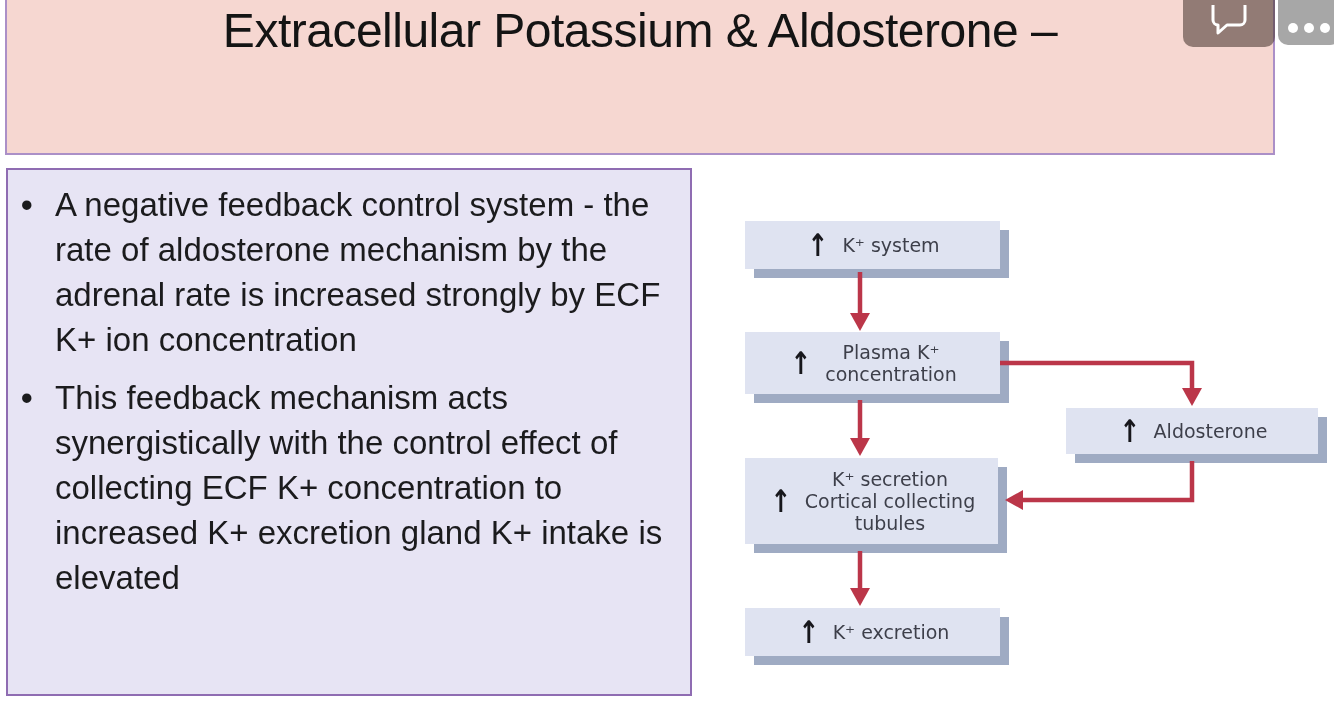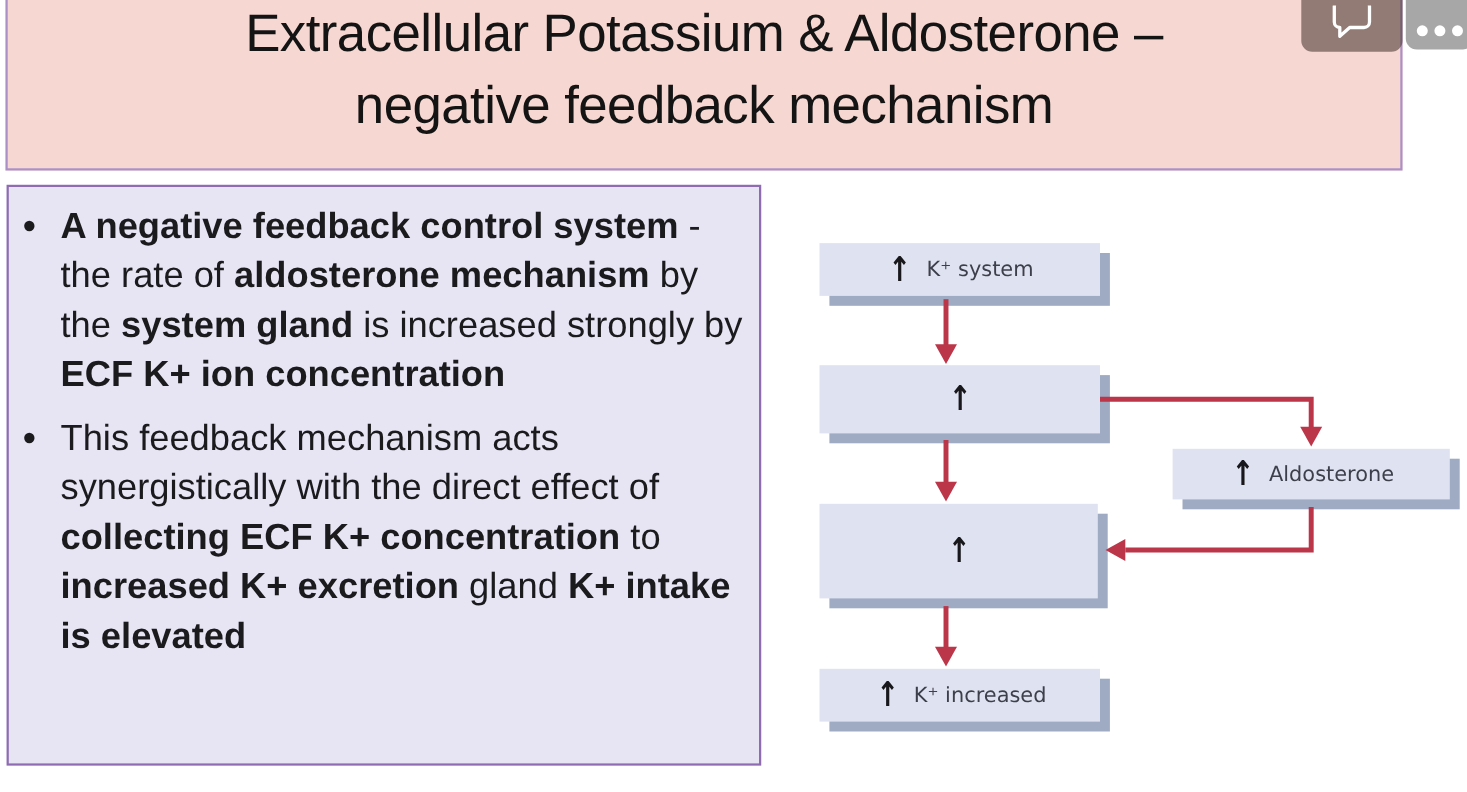--- a/index.html
+++ b/index.html
@@ -43,21 +43,21 @@
   .bullet-panel{
     position:absolute;left:6px;top:168px;width:686px;height:528px;
     box-sizing:border-box;background:var(--panel-bg);
     border:2px solid var(--panel-border);
     padding:12px 14px 0 8px;
   }
   .bullet-item{display:flex;color:#1b1b1d;font-size:33px;line-height:45px;}
   .bullet-item + .bullet-item{margin-top:13px;}
   .bullet-marker{flex:none;width:39px;padding-left:5px;box-sizing:border-box;font-weight:700;}
   .bullet-text{flex:1;}
-  .bullet-text .b{font-weight:700;}
+  .bullet-text .b{font-weight:400;}
   
   .flow-box{
     position:absolute;background:var(--flow-bg);
     box-shadow:9px 9px 0 var(--flow-shadow);
     display:flex;align-items:center;justify-content:center;gap:11px;
     font-family:"DejaVu Sans",sans-serif;font-size:19px;line-height:22px;
     color:#3d3f4a;text-align:center;
   }
   .up-arrow{font-size:31px;line-height:1;color:#17171c;font-weight:700;transform:scaleX(.8);}
   #box-k-intake    {left:745px;top:221px;width:255px;height:48px;}
@@ -67,70 +67,78 @@
   #box-k-excretion {left:745px;top:608px;width:255px;height:48px;}
   .arrows-svg{position:absolute;left:0;top:0;pointer-events:none;}
   .red-line{fill:none;stroke:var(--arrow-red);stroke-width:4.5px;}
   .red-head{fill:var(--arrow-red);stroke:none;}
 </style>
 </head>
 <body style="--title-bg: #f6d7d1; --title-border: #ab8fc7; --panel-bg: #e7e4f4; --panel-border: #8f6cb2; --flow-bg: #dfe3f1; --flow-shadow: #9fabc3; --arrow-red: #bb3649; --more-bg: #a7a7a7;">
 
 <div class="title-box">
   <div class="title-line">Extracellular Potassium &amp; Aldosterone –</div>
-  <div class="title-line">negative feedback mechanism</div>
 </div>
 
 <button class="comment-btn">
   <span>
     <svg width="38" height="36" viewBox="0 0 38 36">
       <path d="M8 -4 h22 a5 5 0 0 1 5 5 v14 a5 5 0 0 1 -5 5 h-13 l-9 8 v-8 a5 5 0 0 1 -5 -5 v-14 a5 5 0 0 1 5 -5 z" fill="none" stroke="#ffffff" stroke-width="3" stroke-linejoin="round"></path>
     </svg>
   </span>
 </button>
 <button class="more-btn">
   <span class="dot"></span>
   <span class="dot"></span>
   <span class="dot"></span>
 </button>
 
 <div class="bullet-panel">
   <div class="bullet-item">
     <span class="bullet-marker">•</span>
-    <span class="bullet-text"><span class="b">A negative feedback control system</span><span> - the rate of </span><span class="b">aldosterone mechanism</span><span> by the </span><span class="b">system gland</span><span> is increased strongly by </span><span class="b">ECF K+ ion concentration</span></span>
+    <span class="bullet-text"><span class="b">A negative feedback control system</span><span> - the rate of </span><span class="b">aldosterone mechanism</span><span> by the </span><span class="b">adrenal rate</span><span> is increased strongly by </span><span class="b">ECF K+ ion concentration</span></span>
   </div>
   <div class="bullet-item">
     <span class="bullet-marker">•</span>
-    <span class="bullet-text"><span>This feedback mechanism acts synergistically with the direct effect of </span><span class="b">collecting ECF K+ concentration</span><span> to </span><span class="b">increased K+ excretion</span><span> gland </span><span class="b">K+ intake is elevated</span></span>
+    <span class="bullet-text"><span>This feedback mechanism acts synergistically with the control effect of </span><span class="b">collecting ECF K+ concentration</span><span> to </span><span class="b">increased K+ excretion</span><span> gland </span><span class="b">K+ intake is elevated</span></span>
   </div>
 </div>
 
 <div>
 
   <div class="flow-box" id="box-k-intake">
     <span class="up-arrow">↑</span>
     <span>K⁺ system</span>
   </div>
 
   <div class="flow-box" id="box-plasma-k">
     <span class="up-arrow">↑</span>
+    <span>
+      <span>Plasma K⁺</span><br>
+      <span>concentration</span>
+    </span>
   </div>
 
   <div class="flow-box" id="box-aldosterone">
     <span class="up-arrow">↑</span>
     <span>Aldosterone</span>
   </div>
 
   <div class="flow-box" id="box-k-secretion">
     <span class="up-arrow">↑</span>
+    <span>
+      <span>K⁺ secretion</span><br>
+      <span>Cortical collecting</span><br>
+      <span>tubules</span>
+    </span>
   </div>
 
   <div class="flow-box" id="box-k-excretion">
     <span class="up-arrow">↑</span>
-    <span>K⁺ increased</span>
+    <span>K⁺ excretion</span>
   </div>
 
   <svg class="arrows-svg" width="1334" height="720" viewBox="0 0 1334 720">
 
     <g>
       <line class="red-line" x1="860" y1="272" x2="860" y2="314"></line>
       <polygon class="red-head" points="850,313 870,313 860,331"></polygon>
     </g>
 
     <g>

